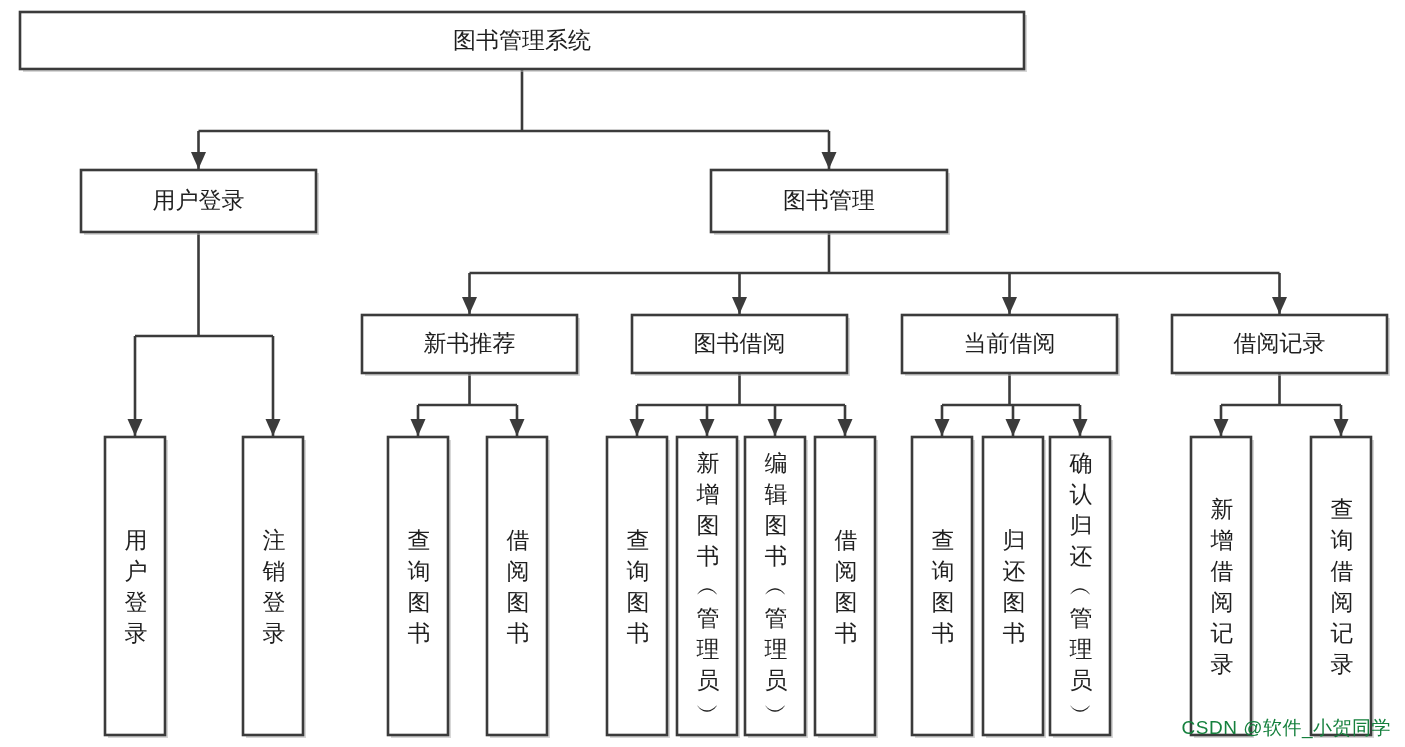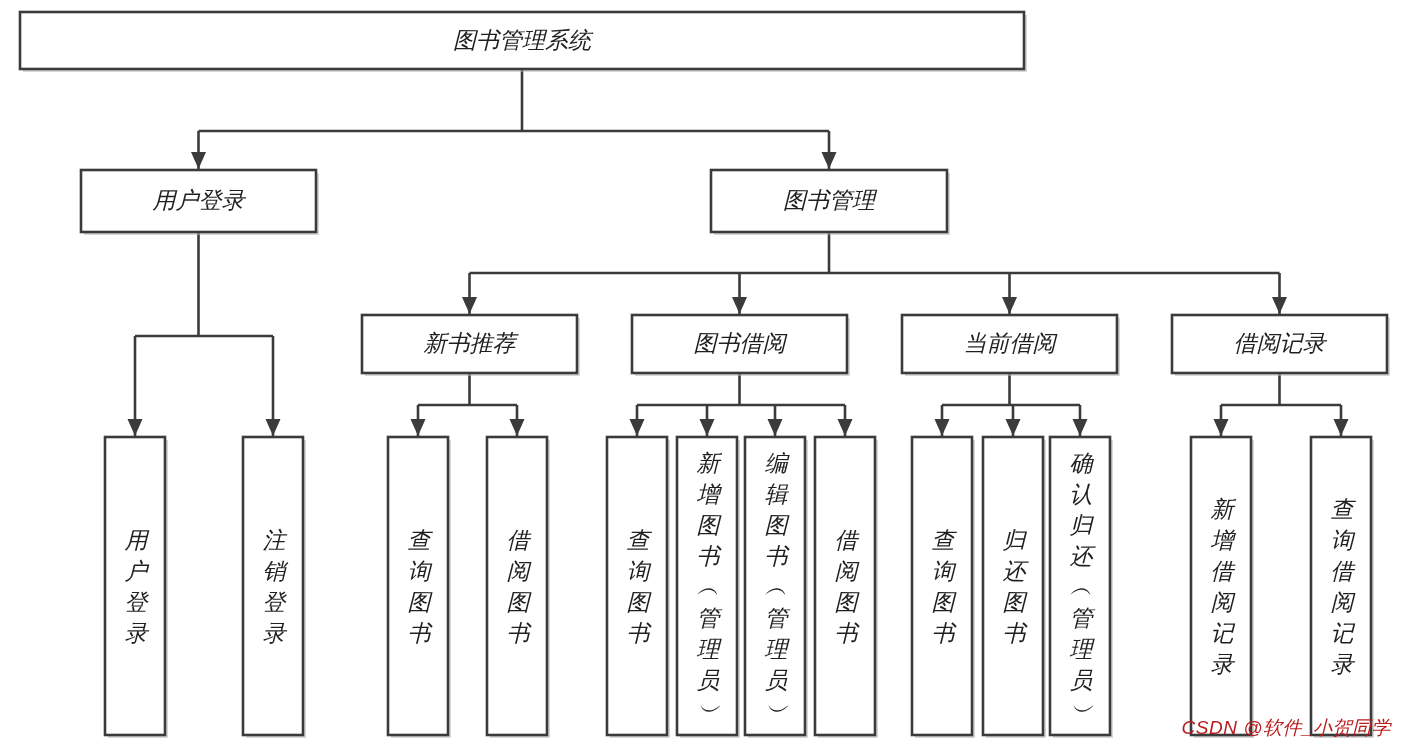--- a/index.html
+++ b/index.html
@@ -12,21 +12,20 @@
     height: 747px;
     font-family: "Liberation Sans", "DejaVu Sans", sans-serif;
     overflow: hidden;
     position: relative;
   }
   #diagram-root {
     position: absolute;
     left: 0; top: 0;
     width: 1405px;
     height: 747px;
-    font-style: italic;
   }
   svg.diagram {
     display: block;
     width: 1405px;
     height: 747px;
   }
   .node-box {
     fill: #ffffff;
     stroke: #3b3b3b;
     stroke-width: 2.6;
@@ -57,21 +56,21 @@
     fill: #1f1f1f;
     font-size: 23px;
     text-anchor: middle;
   }
   .watermark {
     position: absolute;
     right: 14px;
     bottom: 6px;
     font-family: "Liberation Sans", "DejaVu Sans", sans-serif;
     font-size: 19px;
-    color: #b91c1c;
+    color: #15803d;
     letter-spacing: 0.5px;
     white-space: nowrap;
     pointer-events: none;
     user-select: none;
   }
 </style>
 </head>
 <body>
 
 <div id="diagram-root">

